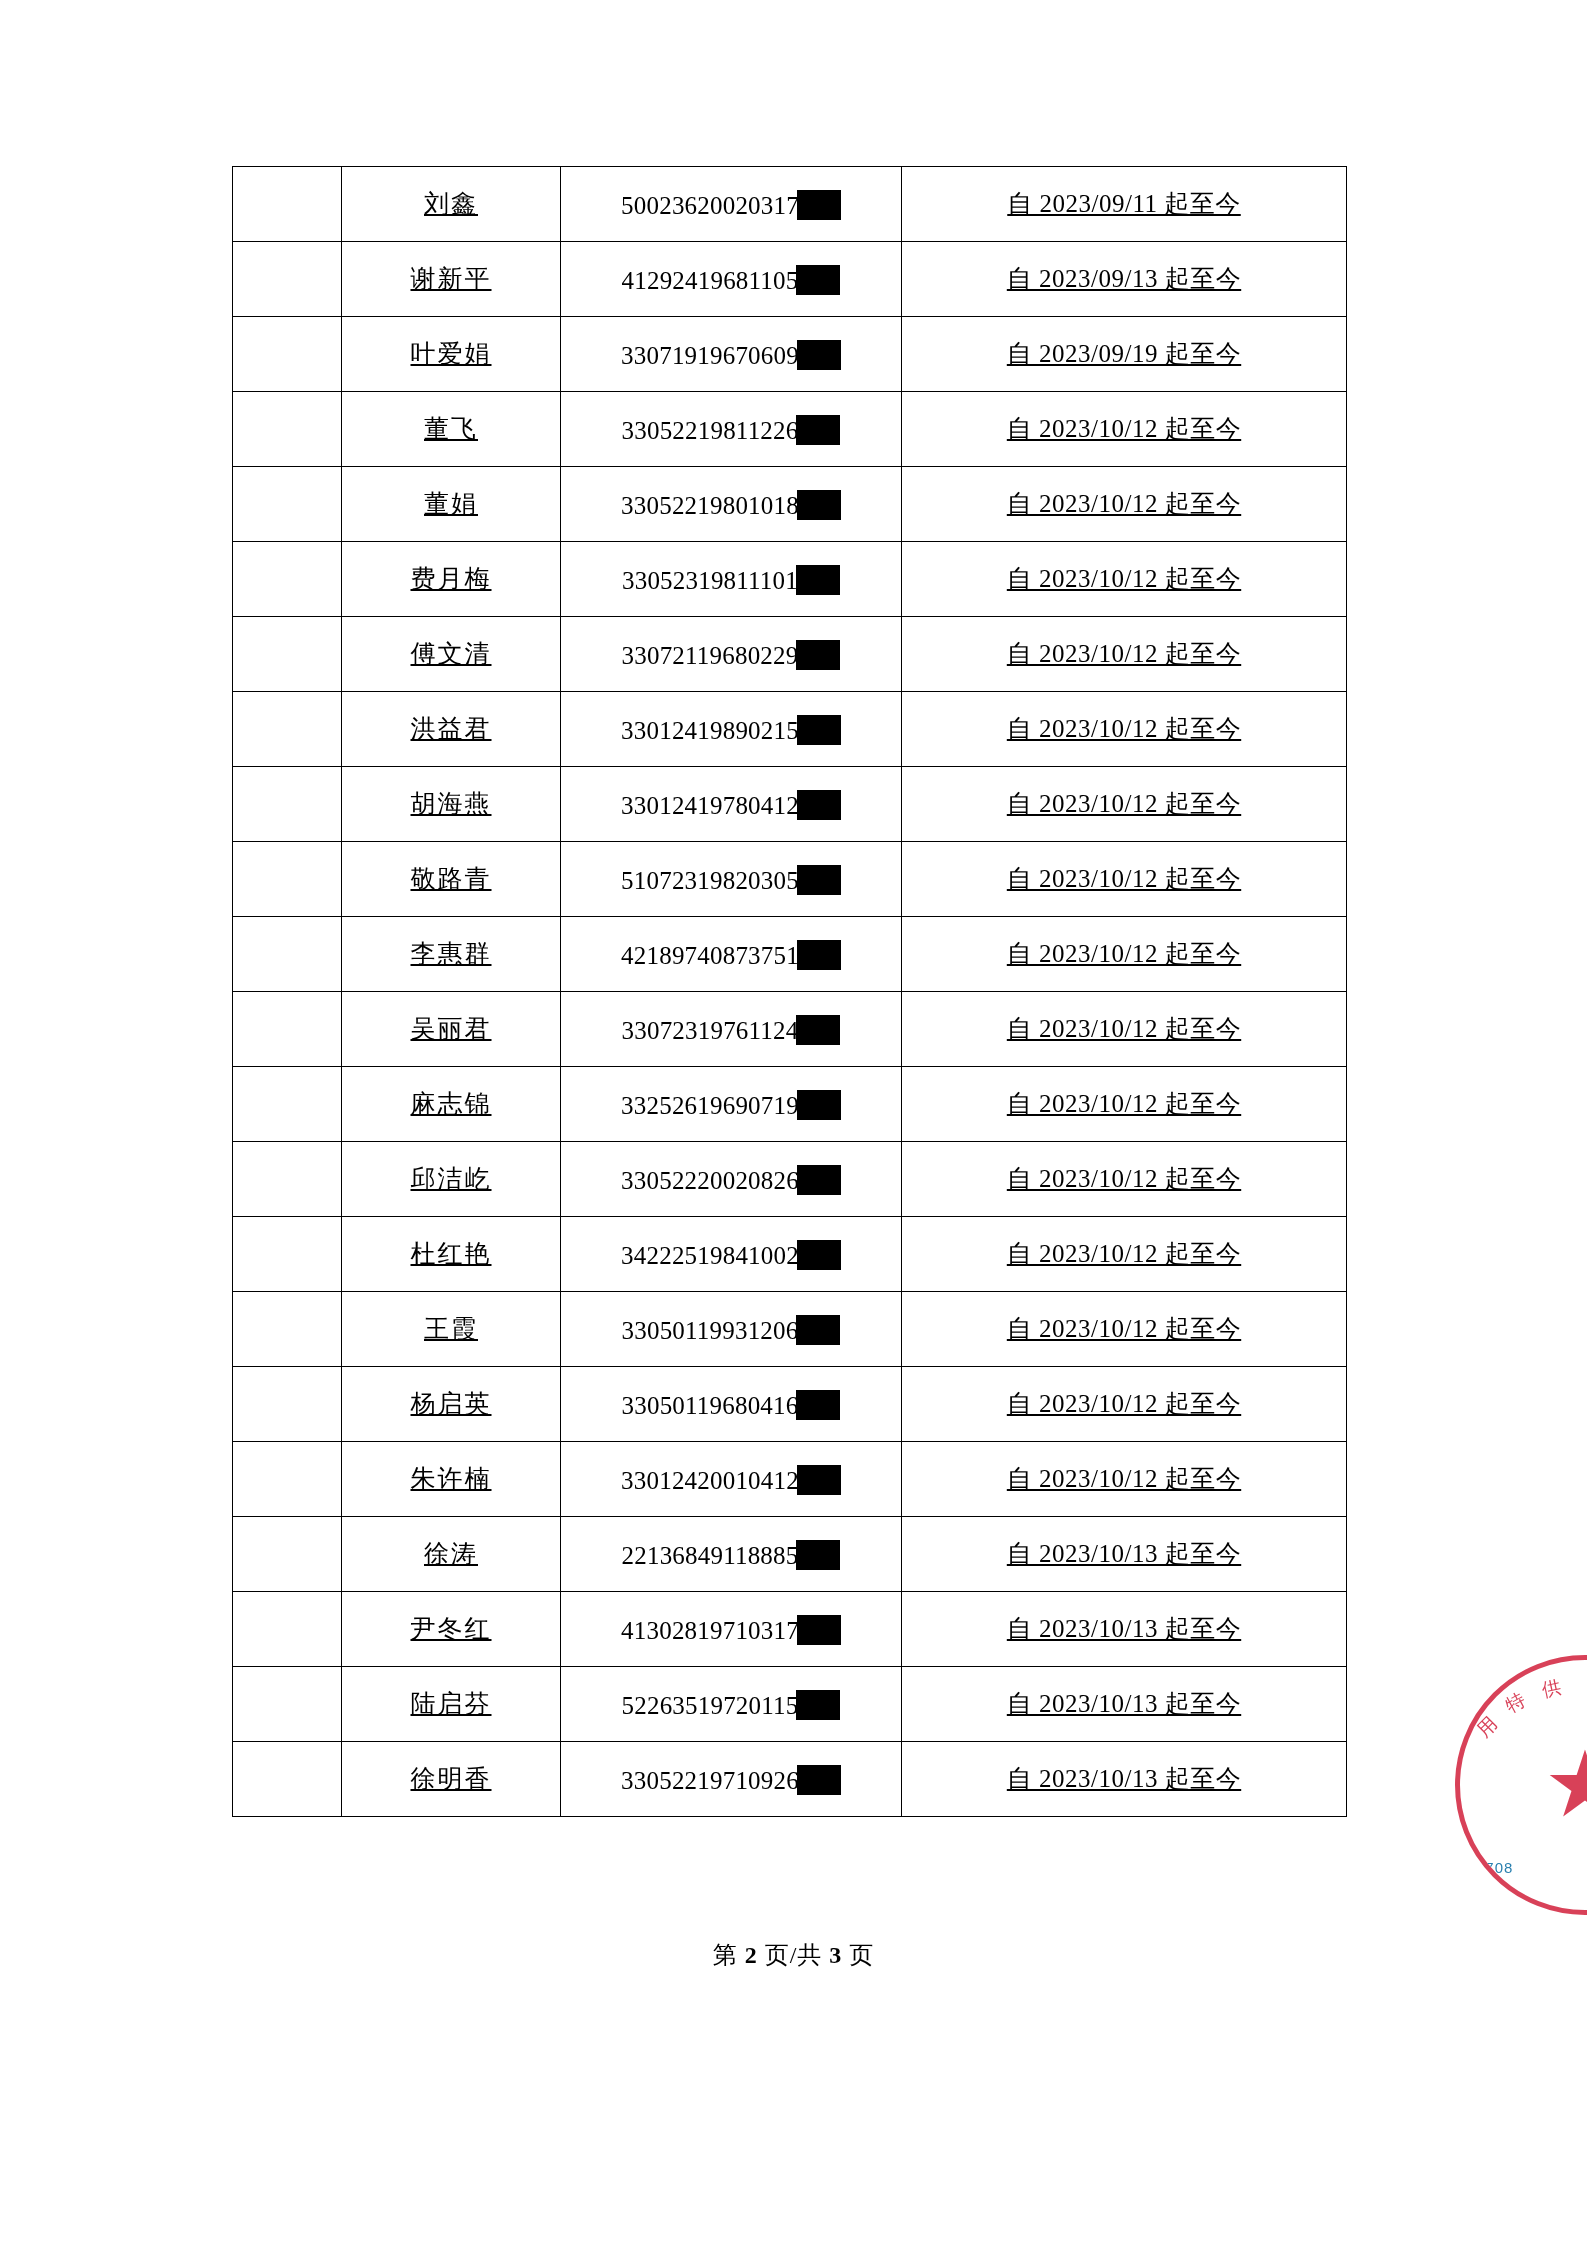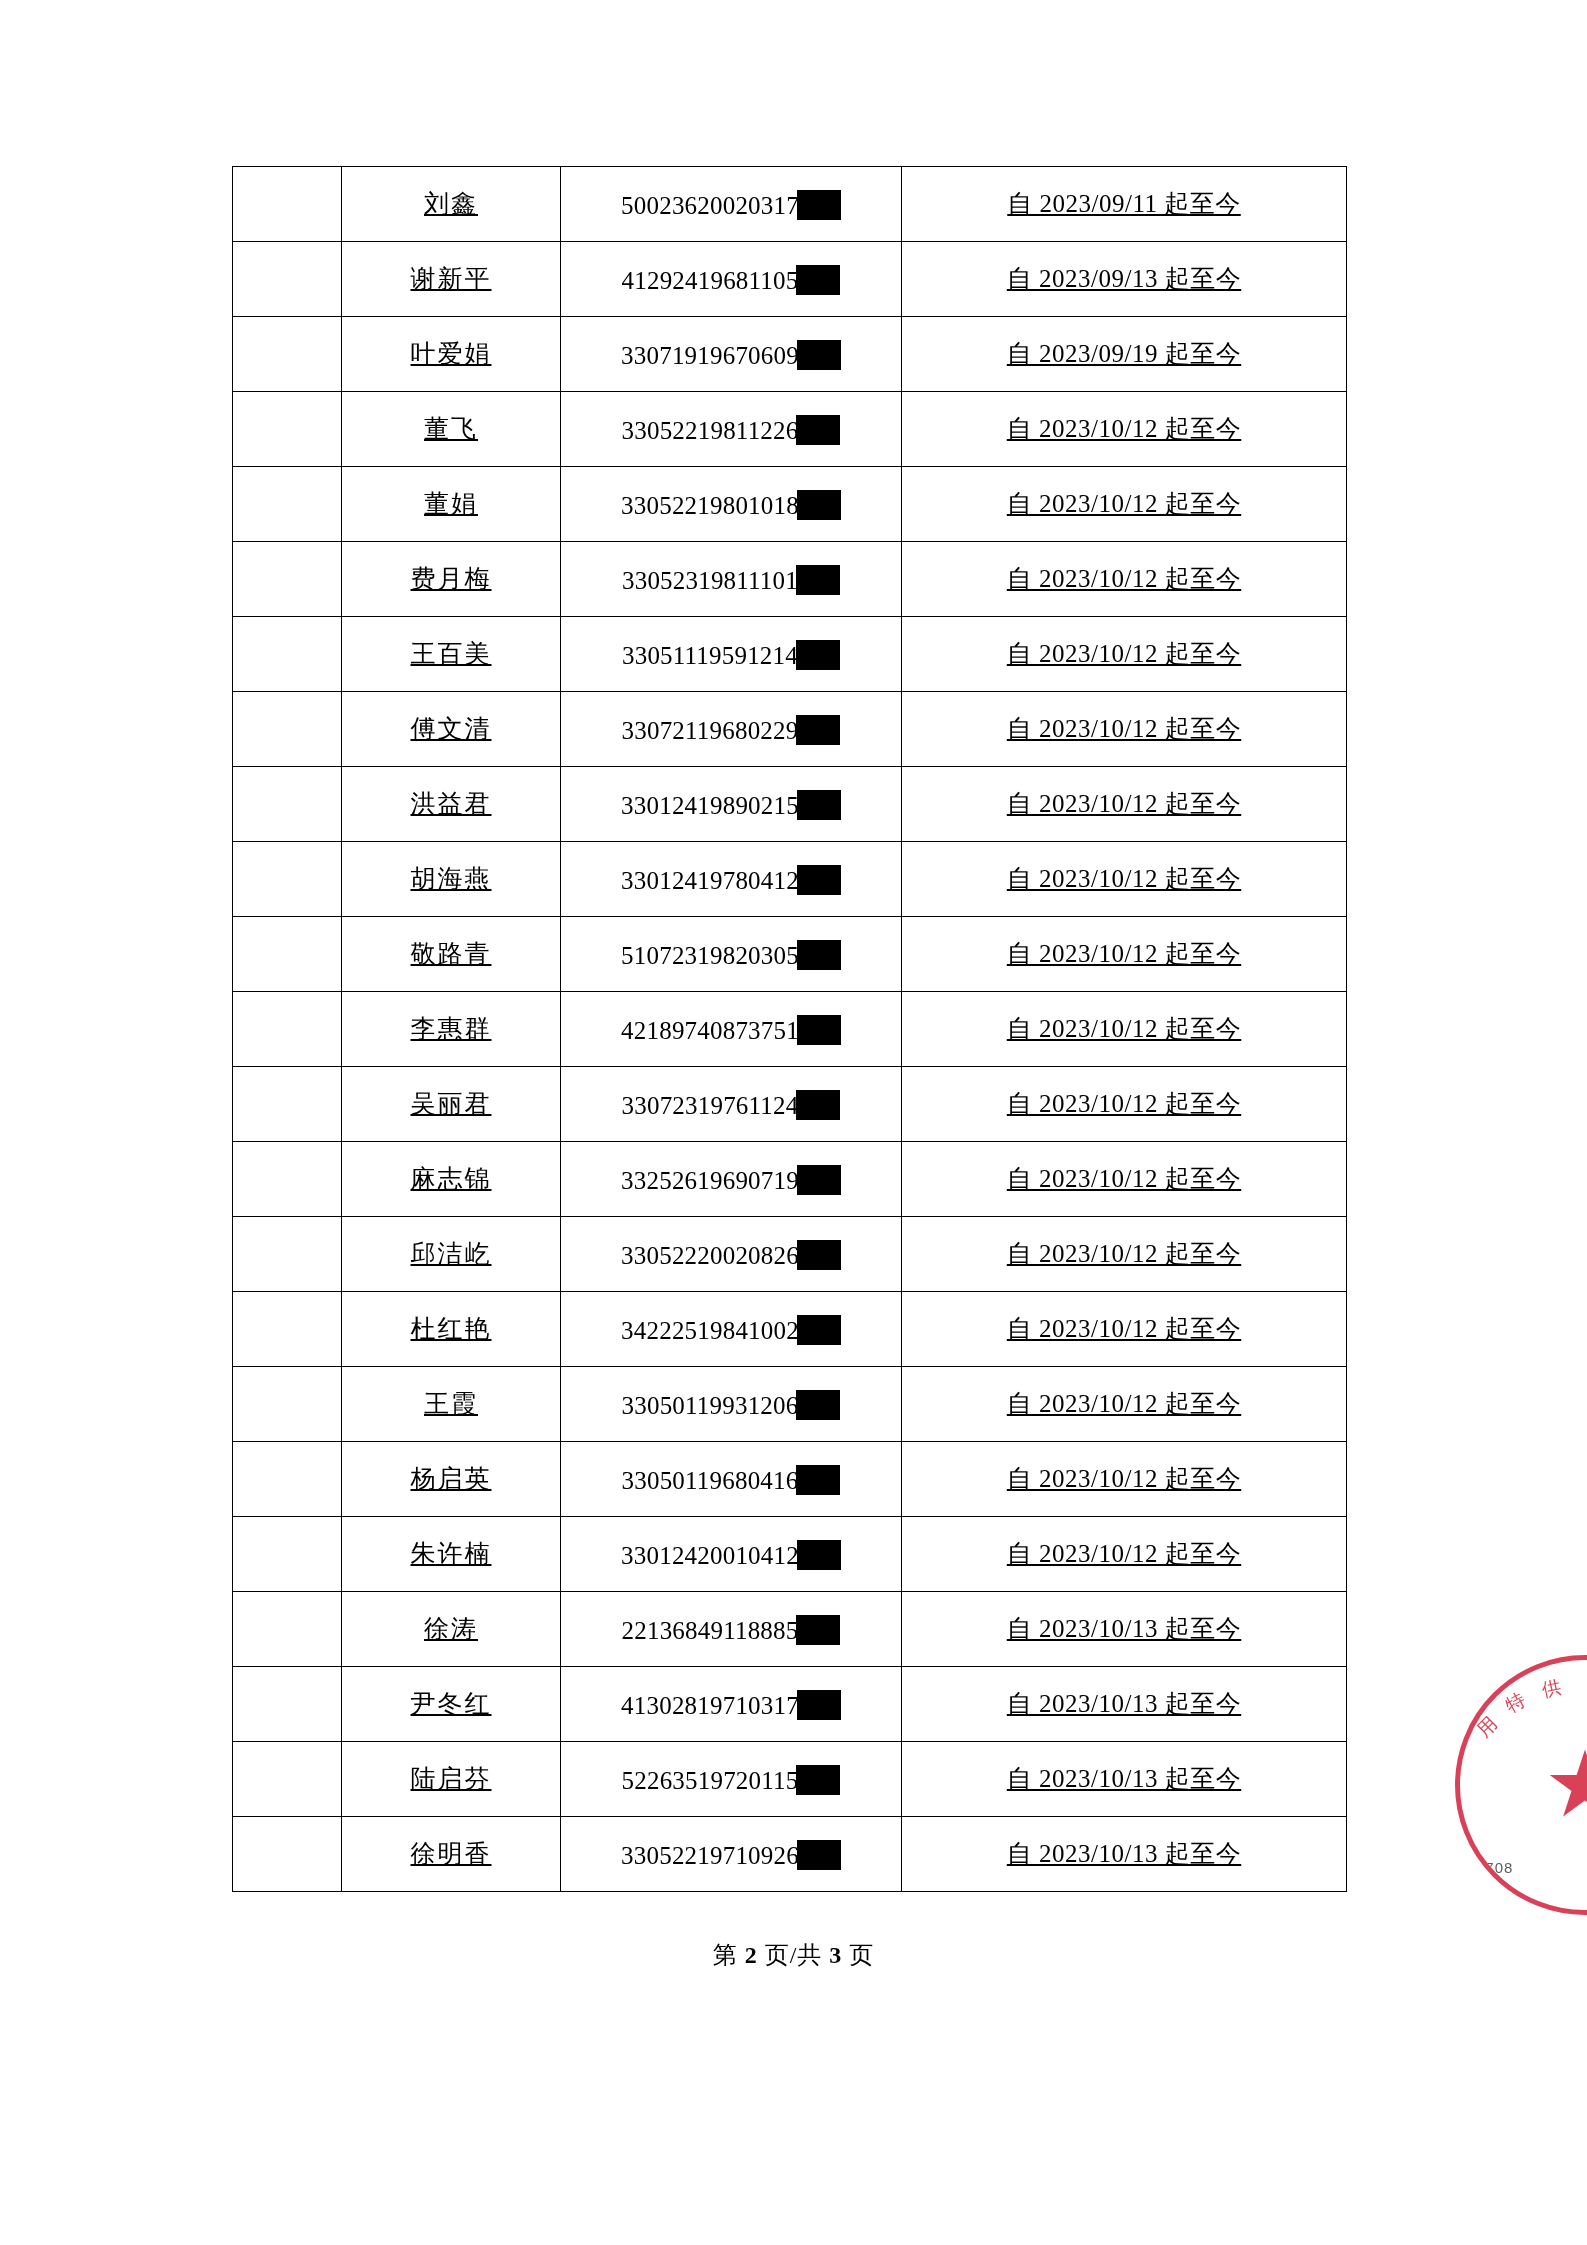--- a/index.html
+++ b/index.html
@@ -124,21 +124,21 @@
     font-family: "Liberation Serif", "DejaVu Serif", serif;
   }
   .seal-arc-text span {
     position: absolute;
     transform-origin: center center;
   }
   .seal-code {
     position: absolute;
     left: 16px;
     bottom: 34px;
-    color: #404040;
+    color: #0369a1;
     font-size: 15px;
     font-family: "Liberation Sans", sans-serif;
     letter-spacing: 1px;
     margin-top: 34px;
   }
 </style>
 </head>
 <body>
 
 <div class="page">
@@ -172,26 +172,20 @@
       <tr>
         <td class="col-index"></td>
         <td class="col-name name-cell">董娟</td>
         <td class="col-id id-cell"><span class="id-text">33052219801018</span><span class="redaction"></span></td>
         <td class="col-date date-cell">自 2023/10/12 起至今</td>
       </tr>
       <tr>
         <td class="col-index"></td>
         <td class="col-name name-cell">费月梅</td>
         <td class="col-id id-cell"><span class="id-text">33052319811101</span><span class="redaction"></span></td>
-        <td class="col-date date-cell">自 2023/10/12 起至今</td>
-      </tr>
-      <tr>
-        <td class="col-index"></td>
-        <td class="col-name name-cell">王百美</td>
-        <td class="col-id id-cell"><span class="id-text">33051119591214</span><span class="redaction"></span></td>
         <td class="col-date date-cell">自 2023/10/12 起至今</td>
       </tr>
       <tr>
         <td class="col-index"></td>
         <td class="col-name name-cell">傅文清</td>
         <td class="col-id id-cell"><span class="id-text">33072119680229</span><span class="redaction"></span></td>
         <td class="col-date date-cell">自 2023/10/12 起至今</td>
       </tr>
       <tr>
         <td class="col-index"></td>

